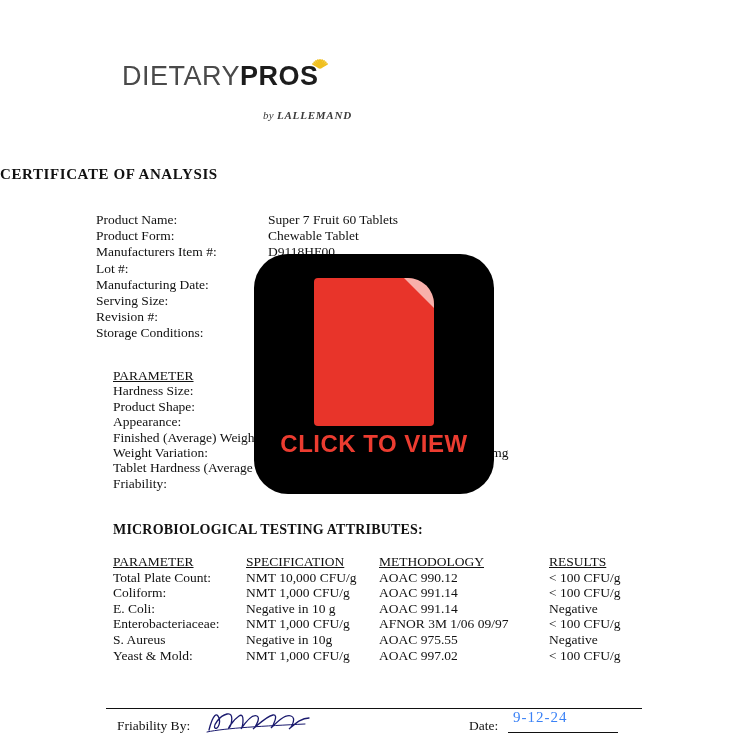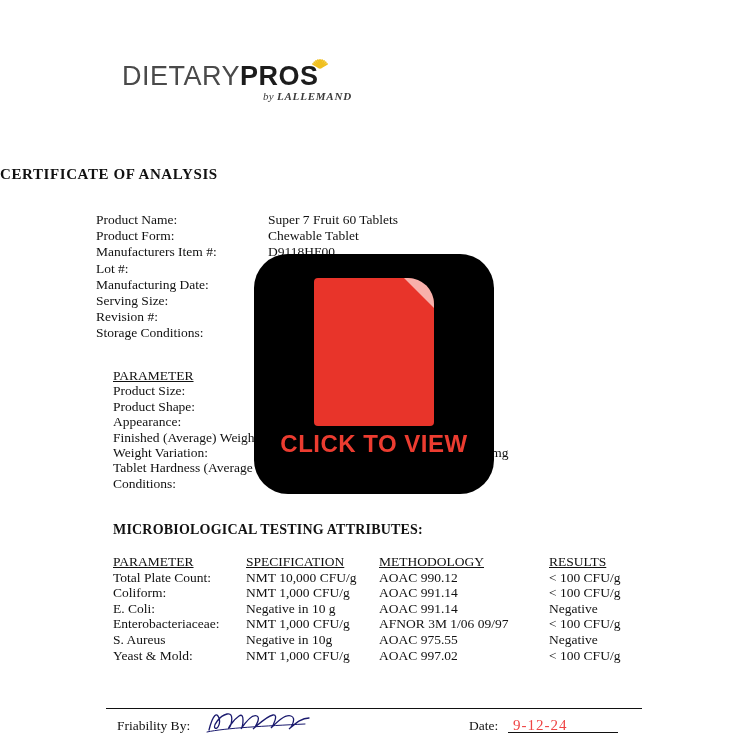--- a/index.html
+++ b/index.html
@@ -62,21 +62,21 @@
     left: 29px;
     transform-origin: 50% 100%;
     border-radius: 1px;
   }
   .logo-sub {
     font-family: "Liberation Serif", serif;
     font-style: italic;
     font-size: 11px;
     color: #3a3a3a;
     text-align: right;
-    margin-top: 0;
+    margin-top: 19px;
     letter-spacing: 0.3px;
   }
   .logo-sub b { font-style: italic; font-weight: 700; letter-spacing: .8px;}
 
   
   .doc-title {
     position: absolute;
     left: 0; right: 0;
     top: 166px;
     text-align: left;
@@ -177,24 +177,23 @@
     left: 469px;
     top: 718px;
     font-size: 13.5px;
     color: #111;
   }
   .date-value {
     position: absolute;
     left: 513px;
     top: 709px;
     font-size: 15px;
-    color: #ef4444;
+    color: #3b82f6;
     font-family: "Liberation Serif", serif;
     letter-spacing: 1px;
-    margin-top: 8px;
   }
   .date-underline {
     position: absolute;
     left: 508px;
     top: 732px;
     width: 110px;
     border-top: 1px solid #111;
   }
 
   
@@ -318,21 +317,21 @@
       <div class="info-value">ght, and high humidity.</div>
     </div>
   </div>
 
   <div class="param-block">
     <div class="param-head param-row">
       <div class="col-a"><span>PARAMETER</span></div>
       <div class="col-b"><span>RESULTS</span></div>
     </div>
     <div class="param-row">
-      <div class="col-a">Product Size:</div>
+      <div class="col-a">Hardness Size:</div>
       <div class="col-b">Conforms</div>
     </div>
     <div class="param-row">
       <div class="col-a">Product Shape:</div>
       <div class="col-b">Conforms</div>
     </div>
     <div class="param-row">
       <div class="col-a">Appearance:</div>
       <div class="col-b">Conforms</div>
     </div>
@@ -342,21 +341,21 @@
     </div>
     <div class="param-row">
       <div class="col-a">Weight Variation:</div>
       <div class="col-b">1,801 mg – 1,845 mg</div>
     </div>
     <div class="param-row">
       <div class="col-a">Tablet Hardness (Average</div>
       <div class="col-b">11.663 Kp</div>
     </div>
     <div class="param-row">
-      <div class="col-a">Conditions:</div>
+      <div class="col-a">Friability:</div>
       <div class="col-b">.453%</div>
     </div>
   </div>
 
   <div class="micro-title">MICROBIOLOGICAL TESTING ATTRIBUTES:</div>
 
   <div class="micro-table">
     <div class="micro-row head">
       <div class="m1"><span>PARAMETER</span></div>
       <div class="m2"><span>SPECIFICATION</span></div>

